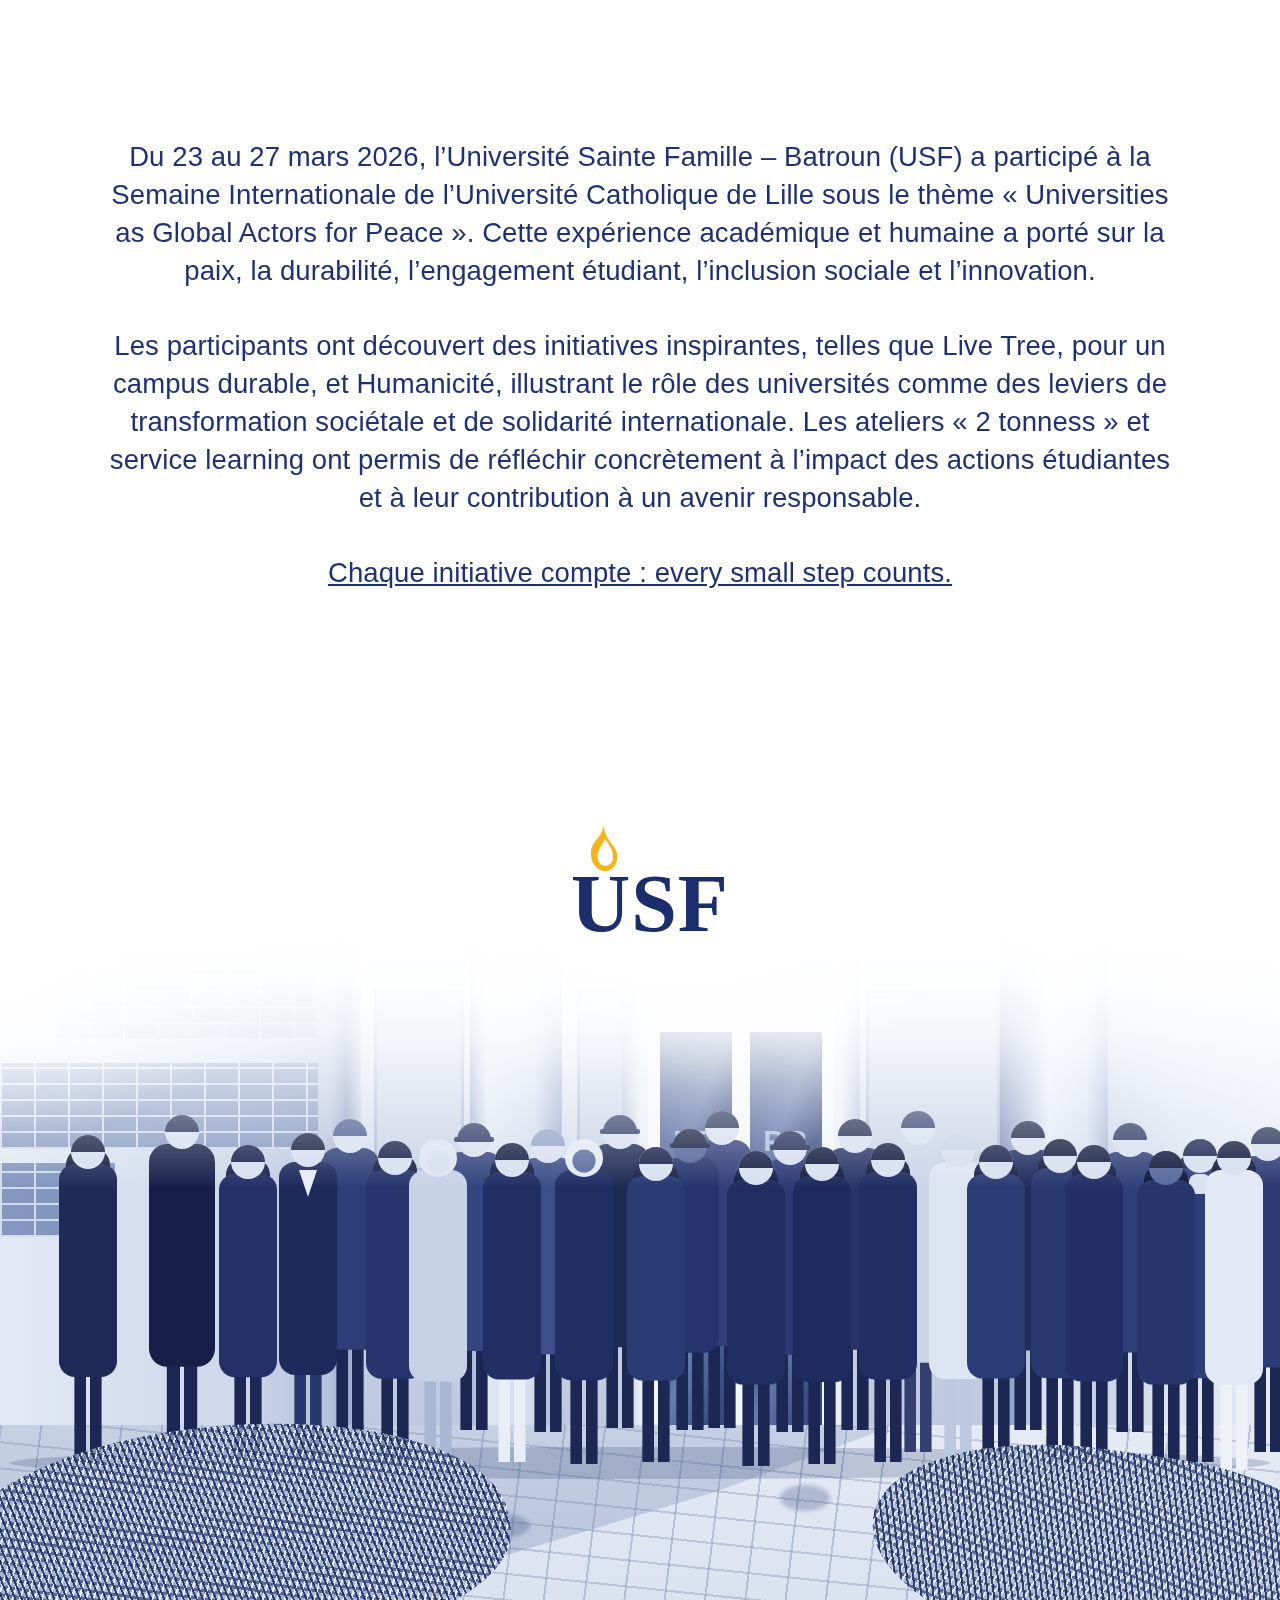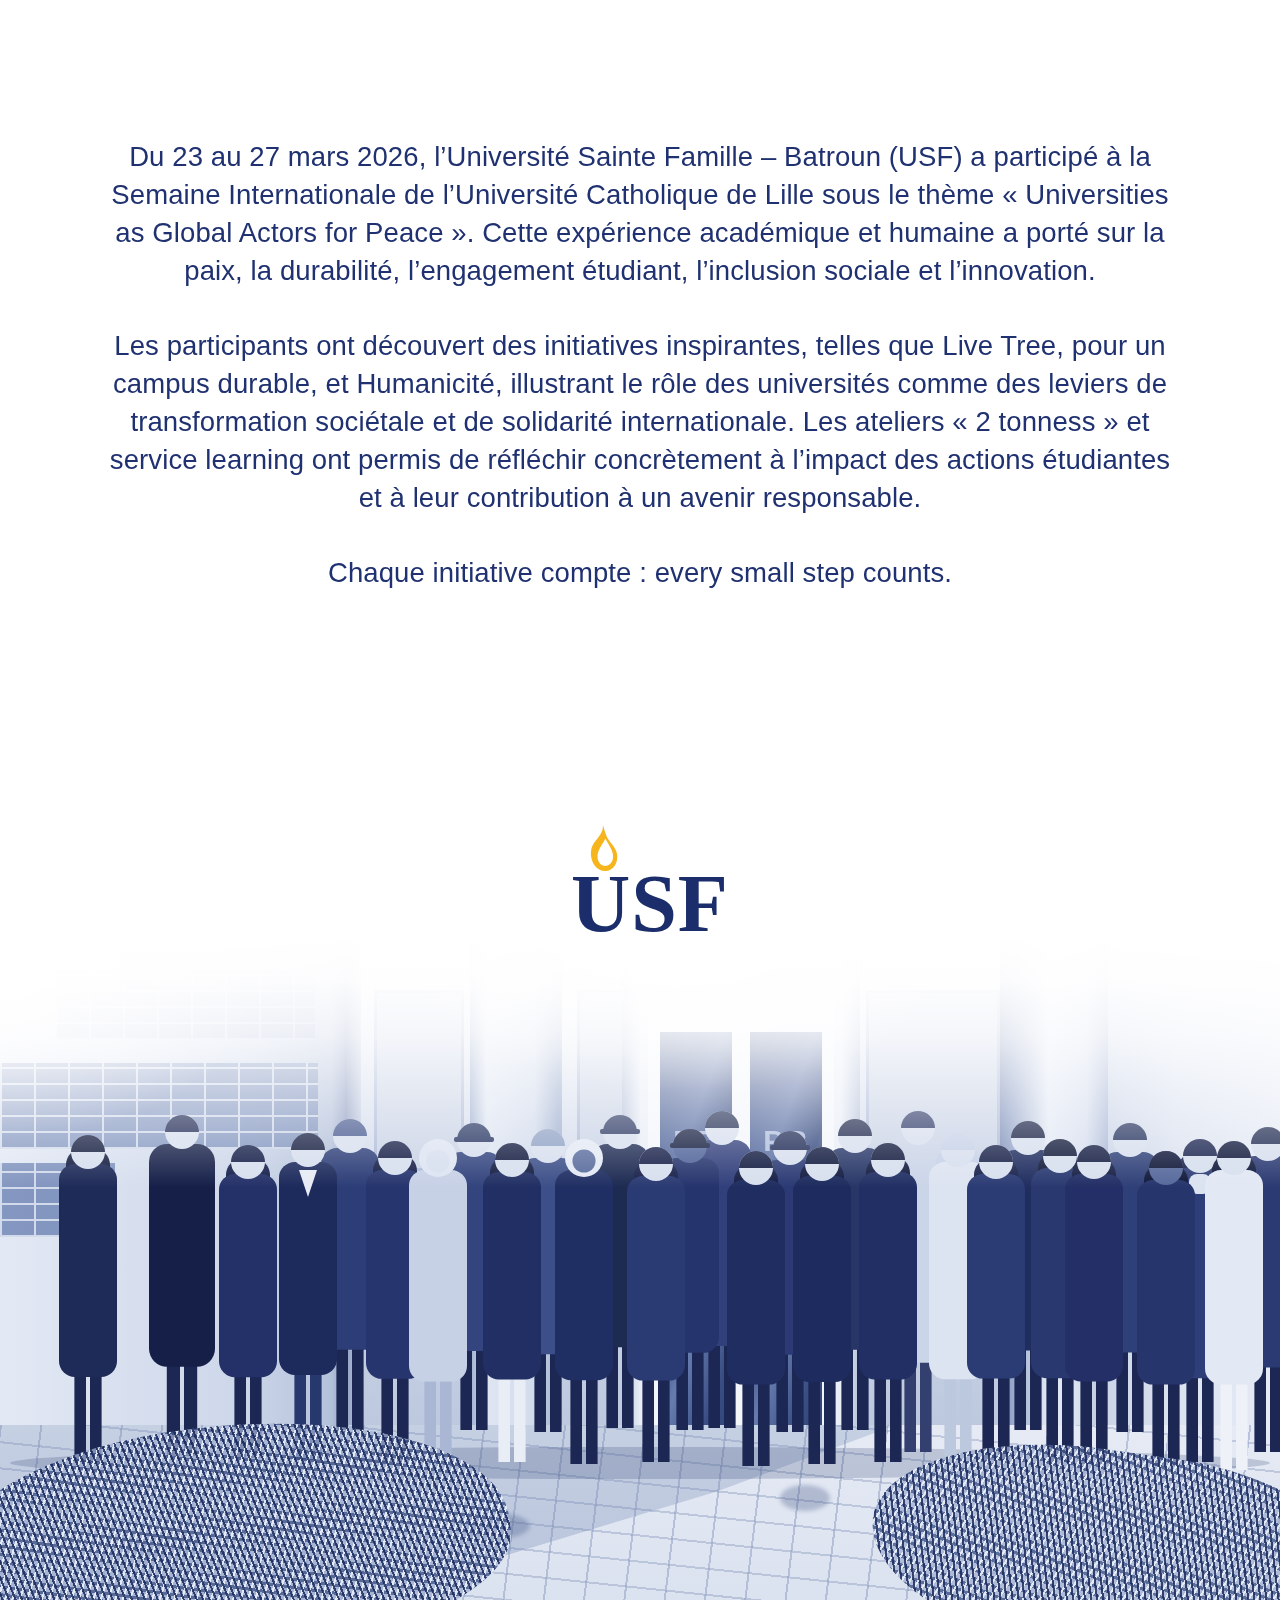--- a/index.html
+++ b/index.html
@@ -8,21 +8,21 @@
     background:#ffffff;
     font-family:"Liberation Sans","DejaVu Sans",sans-serif;
   }
   
   .text-block{position:absolute;top:138px;left:108px;right:108px;text-align:center;}
   .para{
     margin:0 0 37px 0;
     font-size:27.5px;line-height:38px;letter-spacing:.1px;
     color:#1f3170;font-weight:500;
   }
-  .tagline{margin-top:18px;}
+  .tagline{margin-top:18px;text-decoration:underline;}
   
   .logo{position:absolute;top:824px;left:0;right:0;text-align:center;padding-left:20px;}
   .flame-wrap{display:block;height:52px;transform:translateX(-48px);}
   .flame-wrap svg{height:52px;width:38px;}
   .logo-text{
     font-family:"Liberation Serif","DejaVu Serif",serif;font-weight:700;
     font-size:82px;line-height:64px;letter-spacing:1px;color:#1b2d6b;margin-top:-4px;
   }
   
   .photo{position:absolute;left:0;bottom:0;width:1280px;height:665px;overflow:hidden;}

